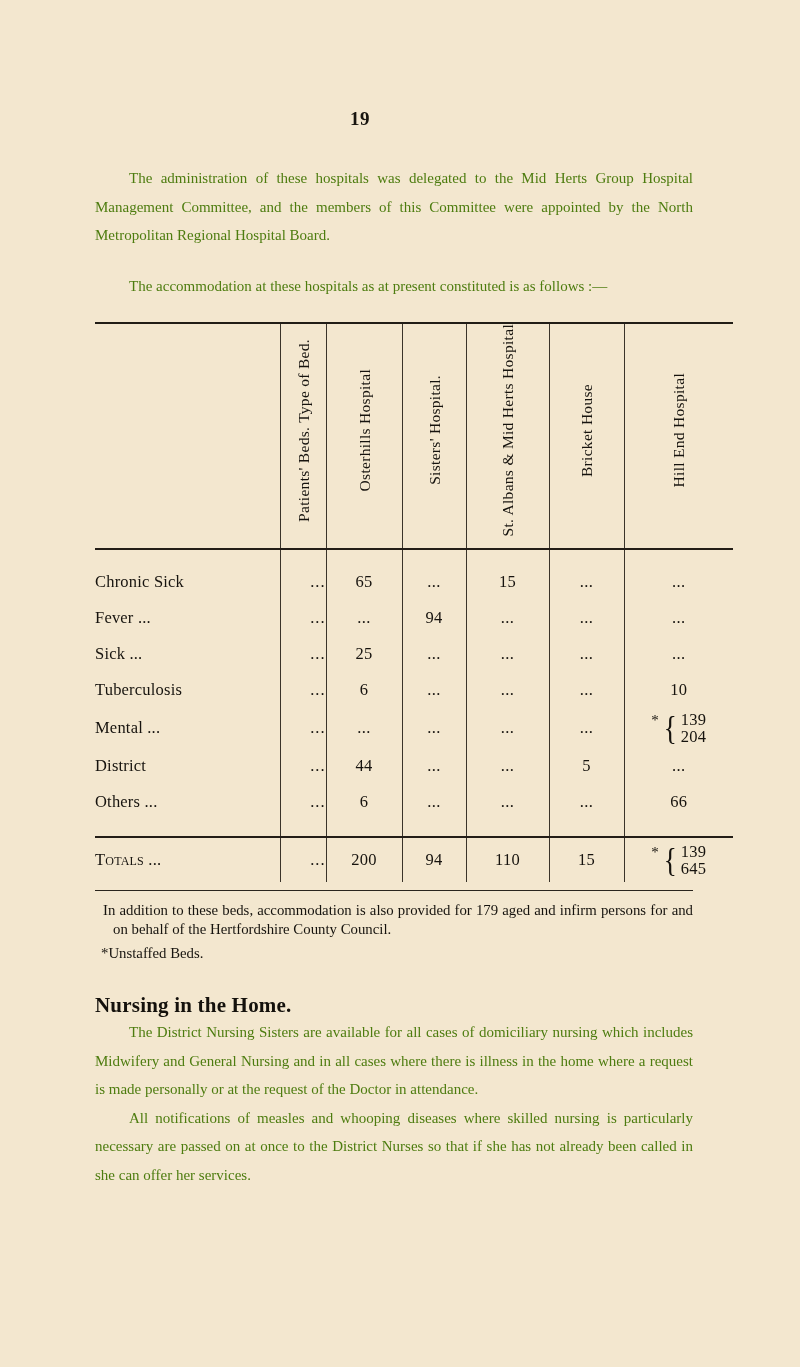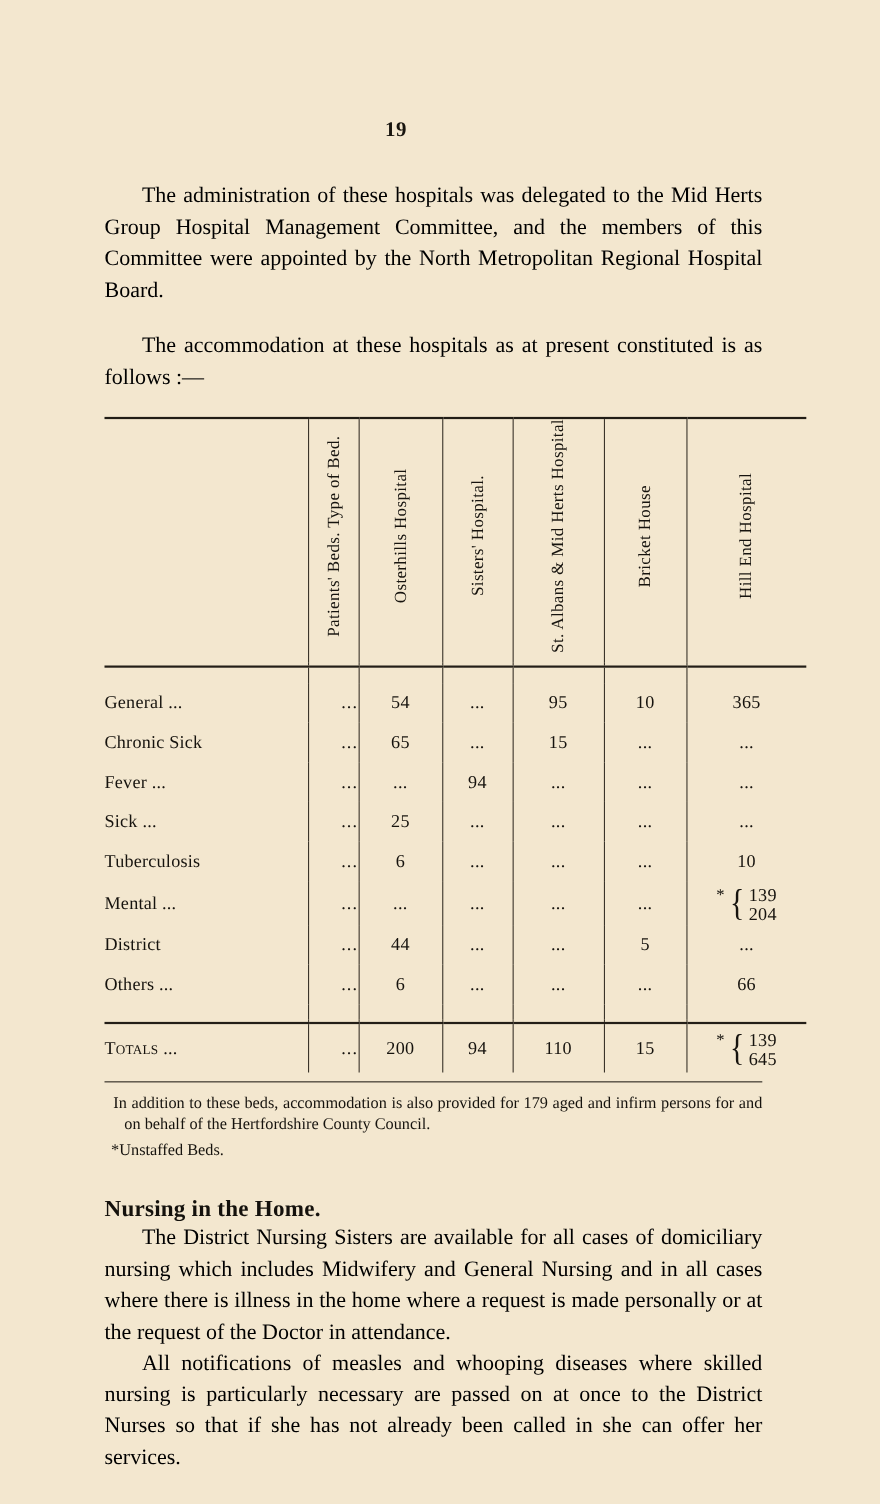--- a/index.html
+++ b/index.html
@@ -29,26 +29,26 @@
     letter-spacing: 0.5px;
     padding-top: 108px;
     color: #18150f;
   }
   .body-col {
     width: 598px;
     margin: 0 auto;
     margin-left: 95px;
   }
   p.para {
-    font-size: 20px;
+    font-size: 15px;
     line-height: 28.5px;
     text-align: justify;
     margin: 0;
     text-indent: 34px;
-    color: #000000;
+    color: #4d7c0f;
     -webkit-font-smoothing: antialiased;
   }
   p.para.first { margin-top: 34px; }
   p.para.second { margin-top: 22px; }
 
   
   .table-wrap {
     margin-top: 22px;
     width: 598px;
     margin-left: 95px;
@@ -267,29 +267,20 @@
       <tr class="spacer-row">
         <td></td>
         <td class="vline"></td>
         <td class="vline"></td>
         <td class="vline"></td>
         <td class="vline"></td>
         <td class="vline"></td>
         <td class="vline"></td>
       </tr>
 
-      <tr class="data">
-        <td class="label">General ...</td>
-        <td class="dots vline">...</td>
-        <td class="num vline">54</td>
-        <td class="num vline">...</td>
-        <td class="num vline">95</td>
-        <td class="num vline">10</td>
-        <td class="num vline">365</td>
-      </tr>
 
       <tr class="data">
         <td class="label">Chronic Sick</td>
         <td class="dots vline">...</td>
         <td class="num vline">65</td>
         <td class="num vline">...</td>
         <td class="num vline">15</td>
         <td class="num vline">...</td>
         <td class="num vline">...</td>
       </tr>

